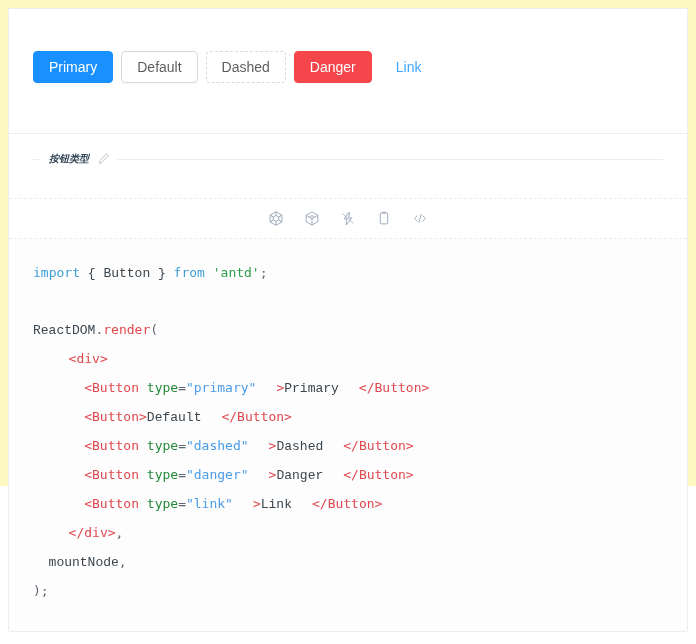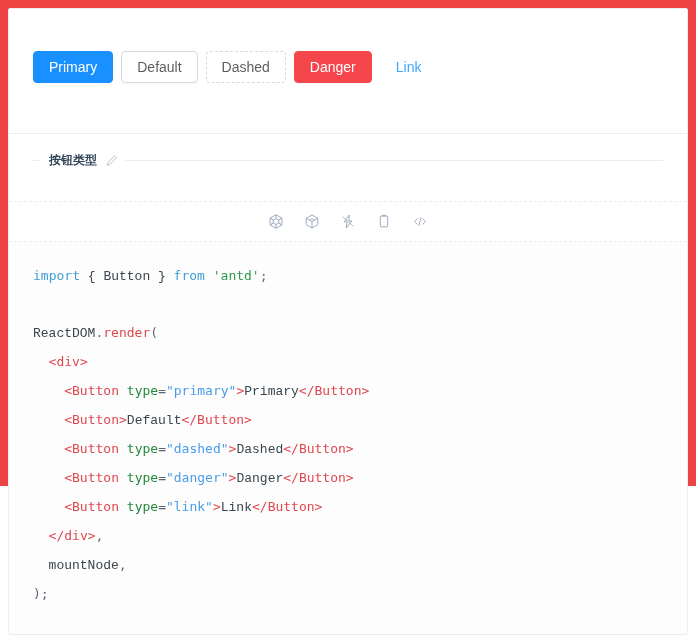--- a/index.html
+++ b/index.html
@@ -13,21 +13,21 @@
   body {
     font-family: "Liberation Sans", "DejaVu Sans", sans-serif;
     -webkit-font-smoothing: antialiased;
     color: #314659;
   }
 
   .page {
     position: relative;
     width: 696px;
     height: 486px;
-    background: #ef4444;
+    background: #fef9c3;
     box-sizing: border-box;
   }
 
   
   .code-box {
     position: absolute;
     left: 8px;
     top: 8px;
     width: 680px;
     background: #ffffff;
@@ -111,26 +111,27 @@
     align-items: center;
     margin-bottom: 10px;
   }
   .code-box-title-wrap .lead-rule {
     width: 8px;
     height: 1px;
     background: #ebedf0;
     flex: 0 0 auto;
   }
   .code-box-title {
-    font-size: 12px;
+    font-size: 10px;
     font-weight: bold;
     color: #314659;
     padding: 0 8px;
     white-space: nowrap;
     font-family: "Liberation Sans", "DejaVu Sans", sans-serif;
+    font-style: italic;
   }
   .edit-icon {
     display: inline-flex;
     align-items: center;
     justify-content: center;
     width: 14px;
     height: 14px;
     flex: 0 0 auto;
     cursor: pointer;
     opacity: 0.55;
@@ -185,21 +186,21 @@
     line-height: 28px;
     color: #3b454e;
     white-space: pre;
     overflow: hidden;
   }
   .tok-keyword { color: #3e9ed6; }
   .tok-string  { color: #2f9c4b; }
   .tok-plain   { color: #3b454e; font-family: Liberation Mono, monospace; }
   .tok-fn      { color: #e0484f; margin-top: 28px; }
   .tok-punct   { color: #5c6670; }
-  .tok-tag     { color: #e0484f; }
+  .tok-tag     { color: #e0484f; margin-left: 20px; }
   .tok-attr    { color: #24893a; margin-top: 7px; }
   .tok-attrval { color: #4a9ce8; }
 </style>
 </head>
 <body>
 
 <div class="page">
   <div class="code-box">
 
     <div class="code-box-demo">

